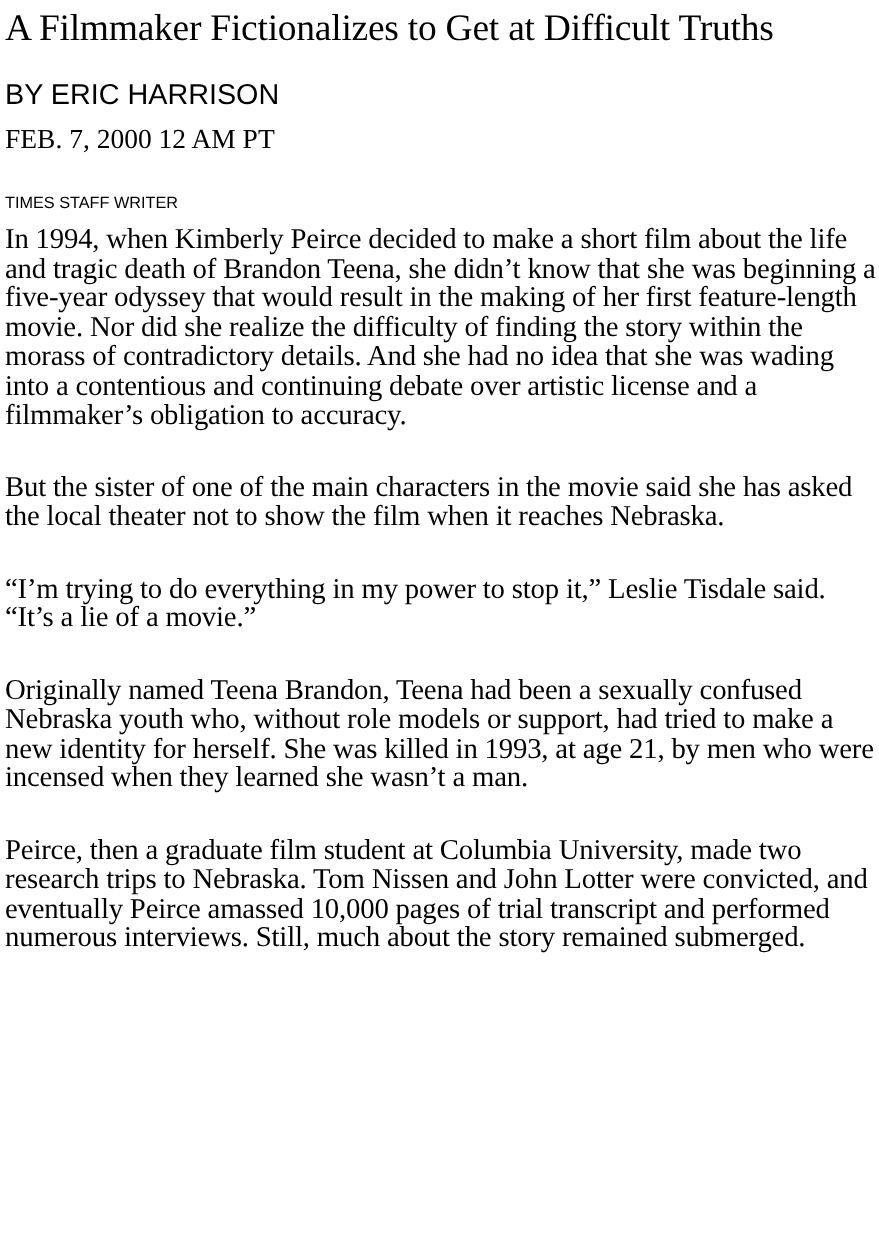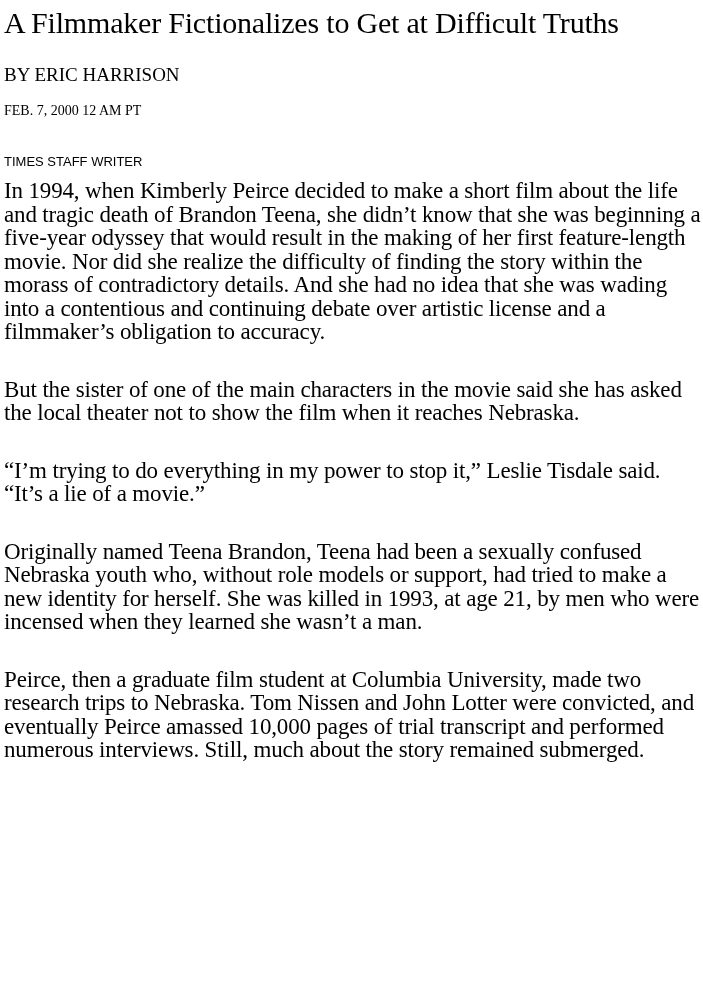--- a/index.html
+++ b/index.html
@@ -12,28 +12,28 @@
   .title {
     font-family: "Liberation Serif", serif;
     font-weight: normal;
     font-size: 30px;
     line-height: 43px;
     margin: 0;
     padding-top: 1px;
     letter-spacing: -0.2px;
   }
   .byline {
-    font-family: Liberation Serif, serif;
-    font-size: 19px;
+    font-family: Liberation Sans, sans-serif;
+    font-size: 23px;
     line-height: 22px;
     margin: 20px 14px 0 0;
   }
   .date {
     font-family: "Liberation Serif", serif;
-    font-size: 14px;
+    font-size: 22px;
     line-height: 22px;
     margin: 14px 0 0 0;
   }
   .staff {
     font-family: "Liberation Sans", sans-serif;
     font-size: 13px;
     line-height: 22px;
     margin: 29px 0 0 0;
   }
   .body-text {

